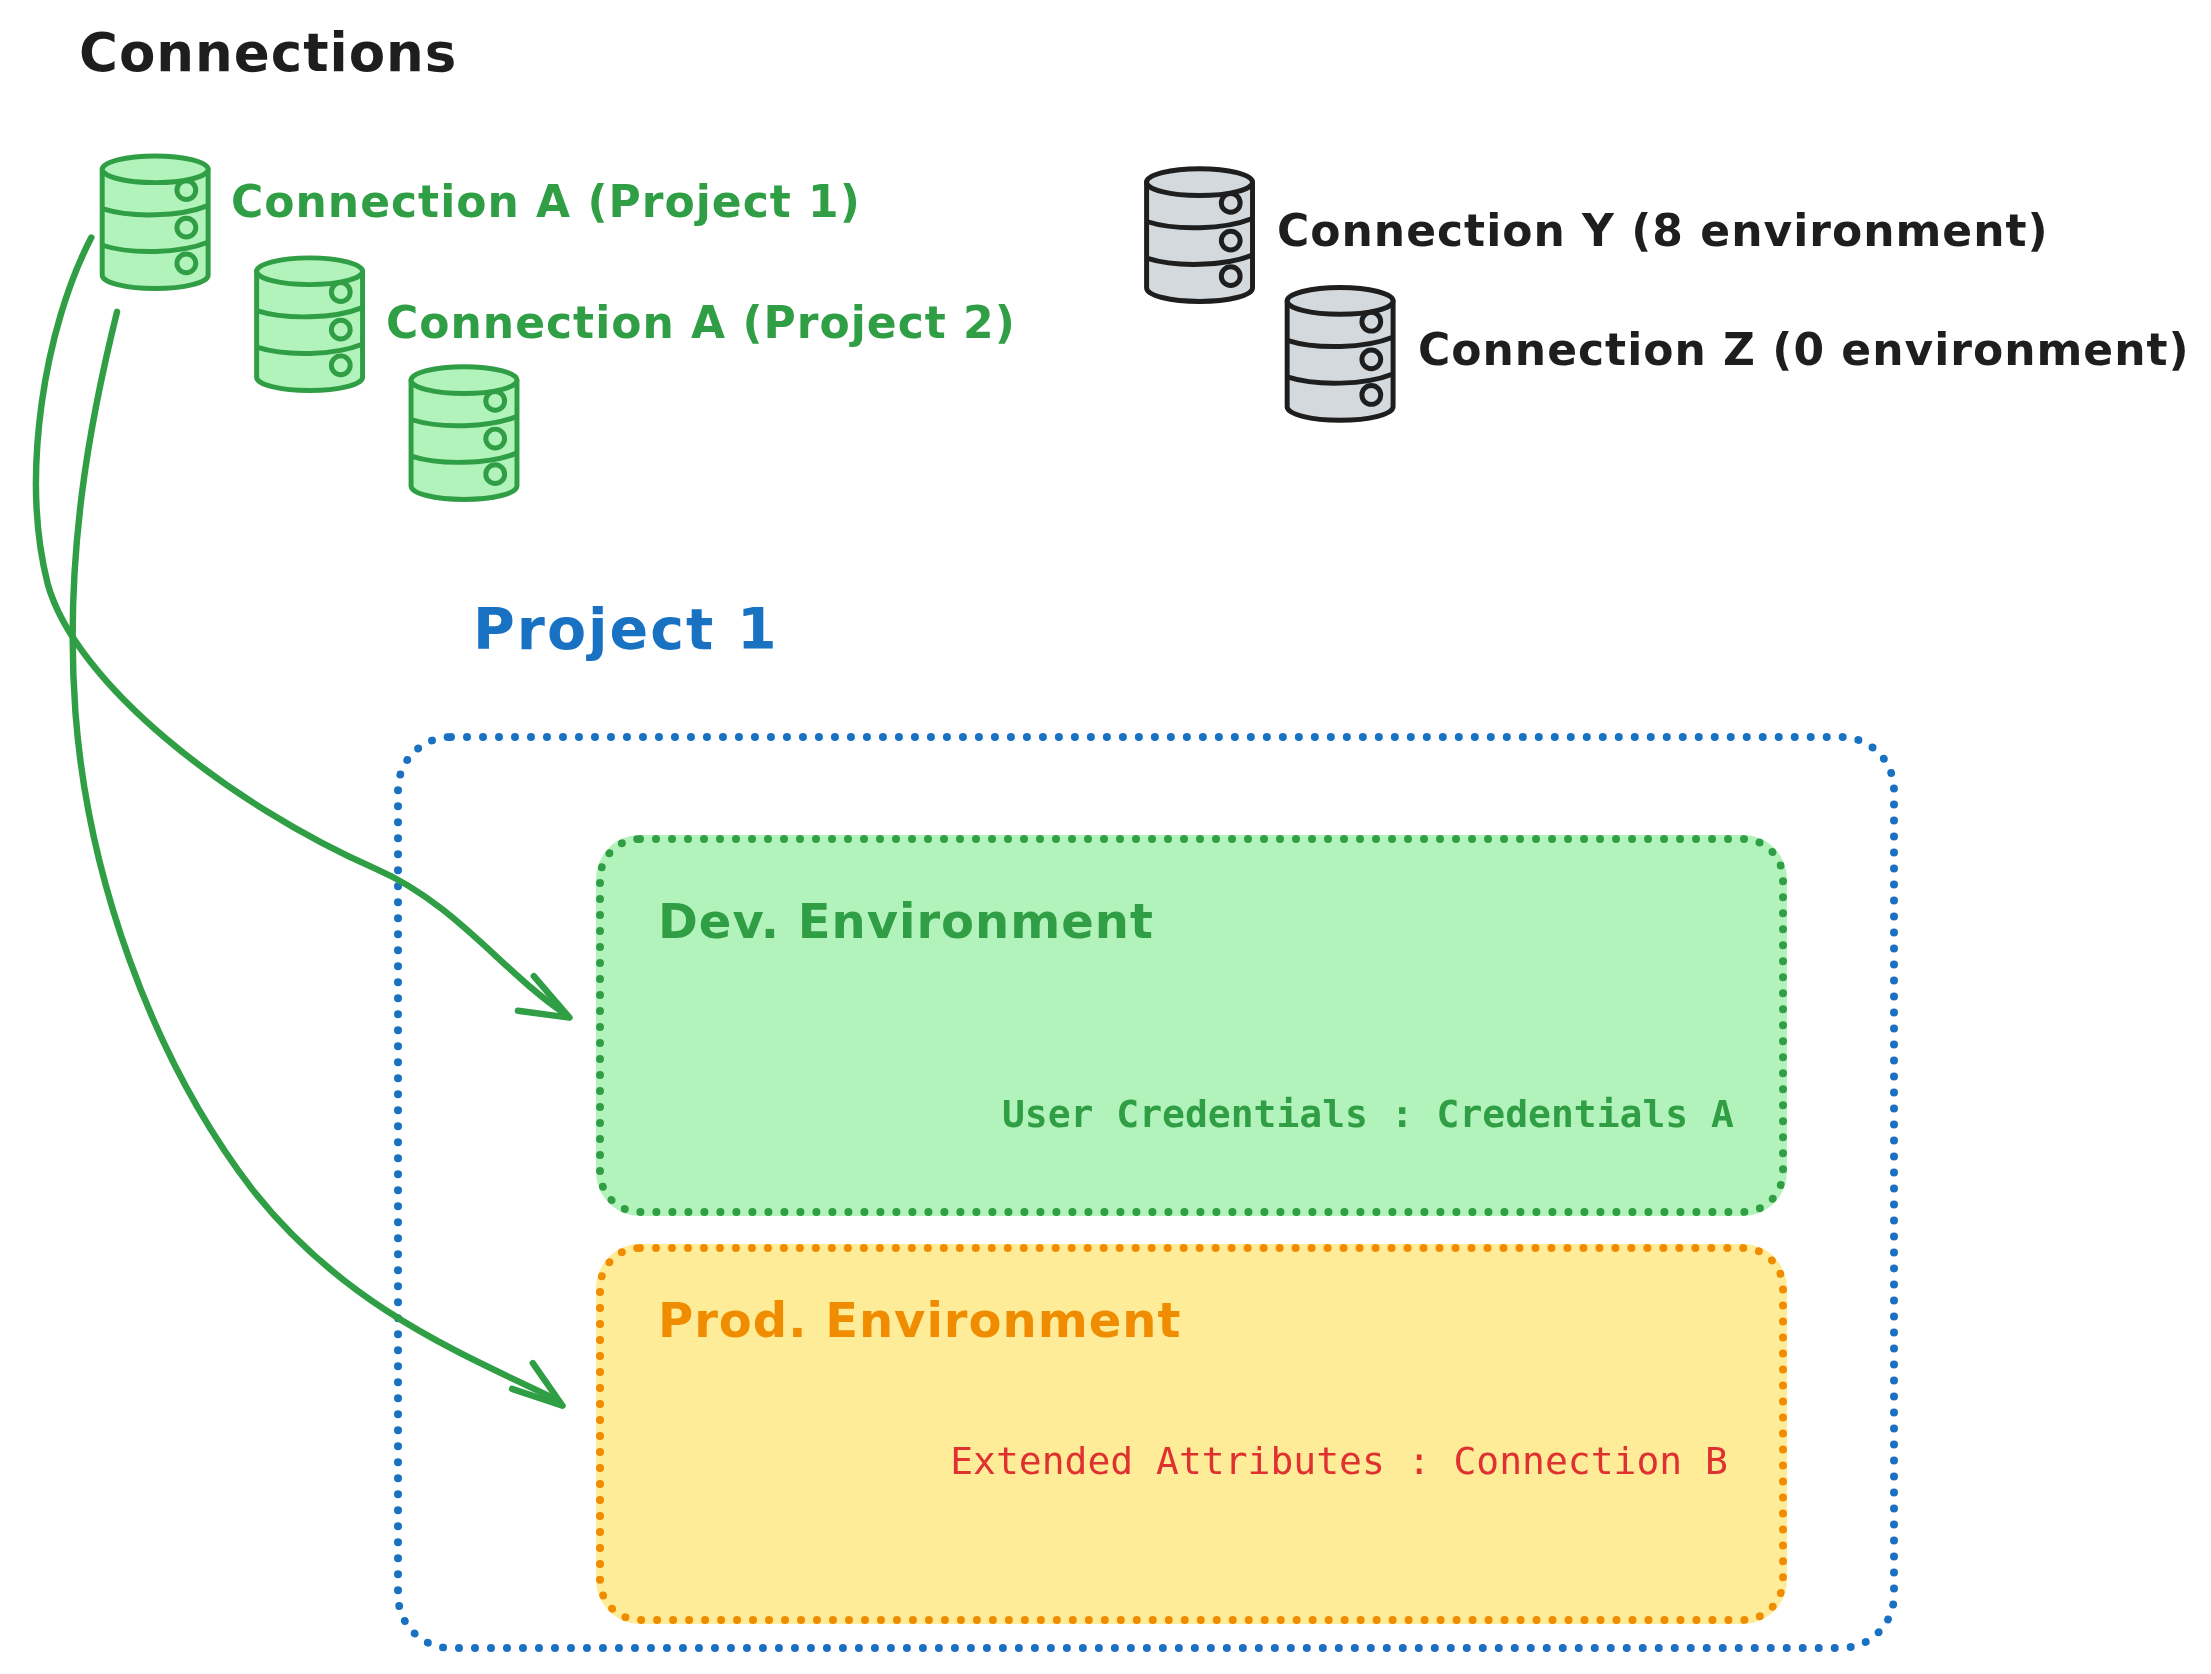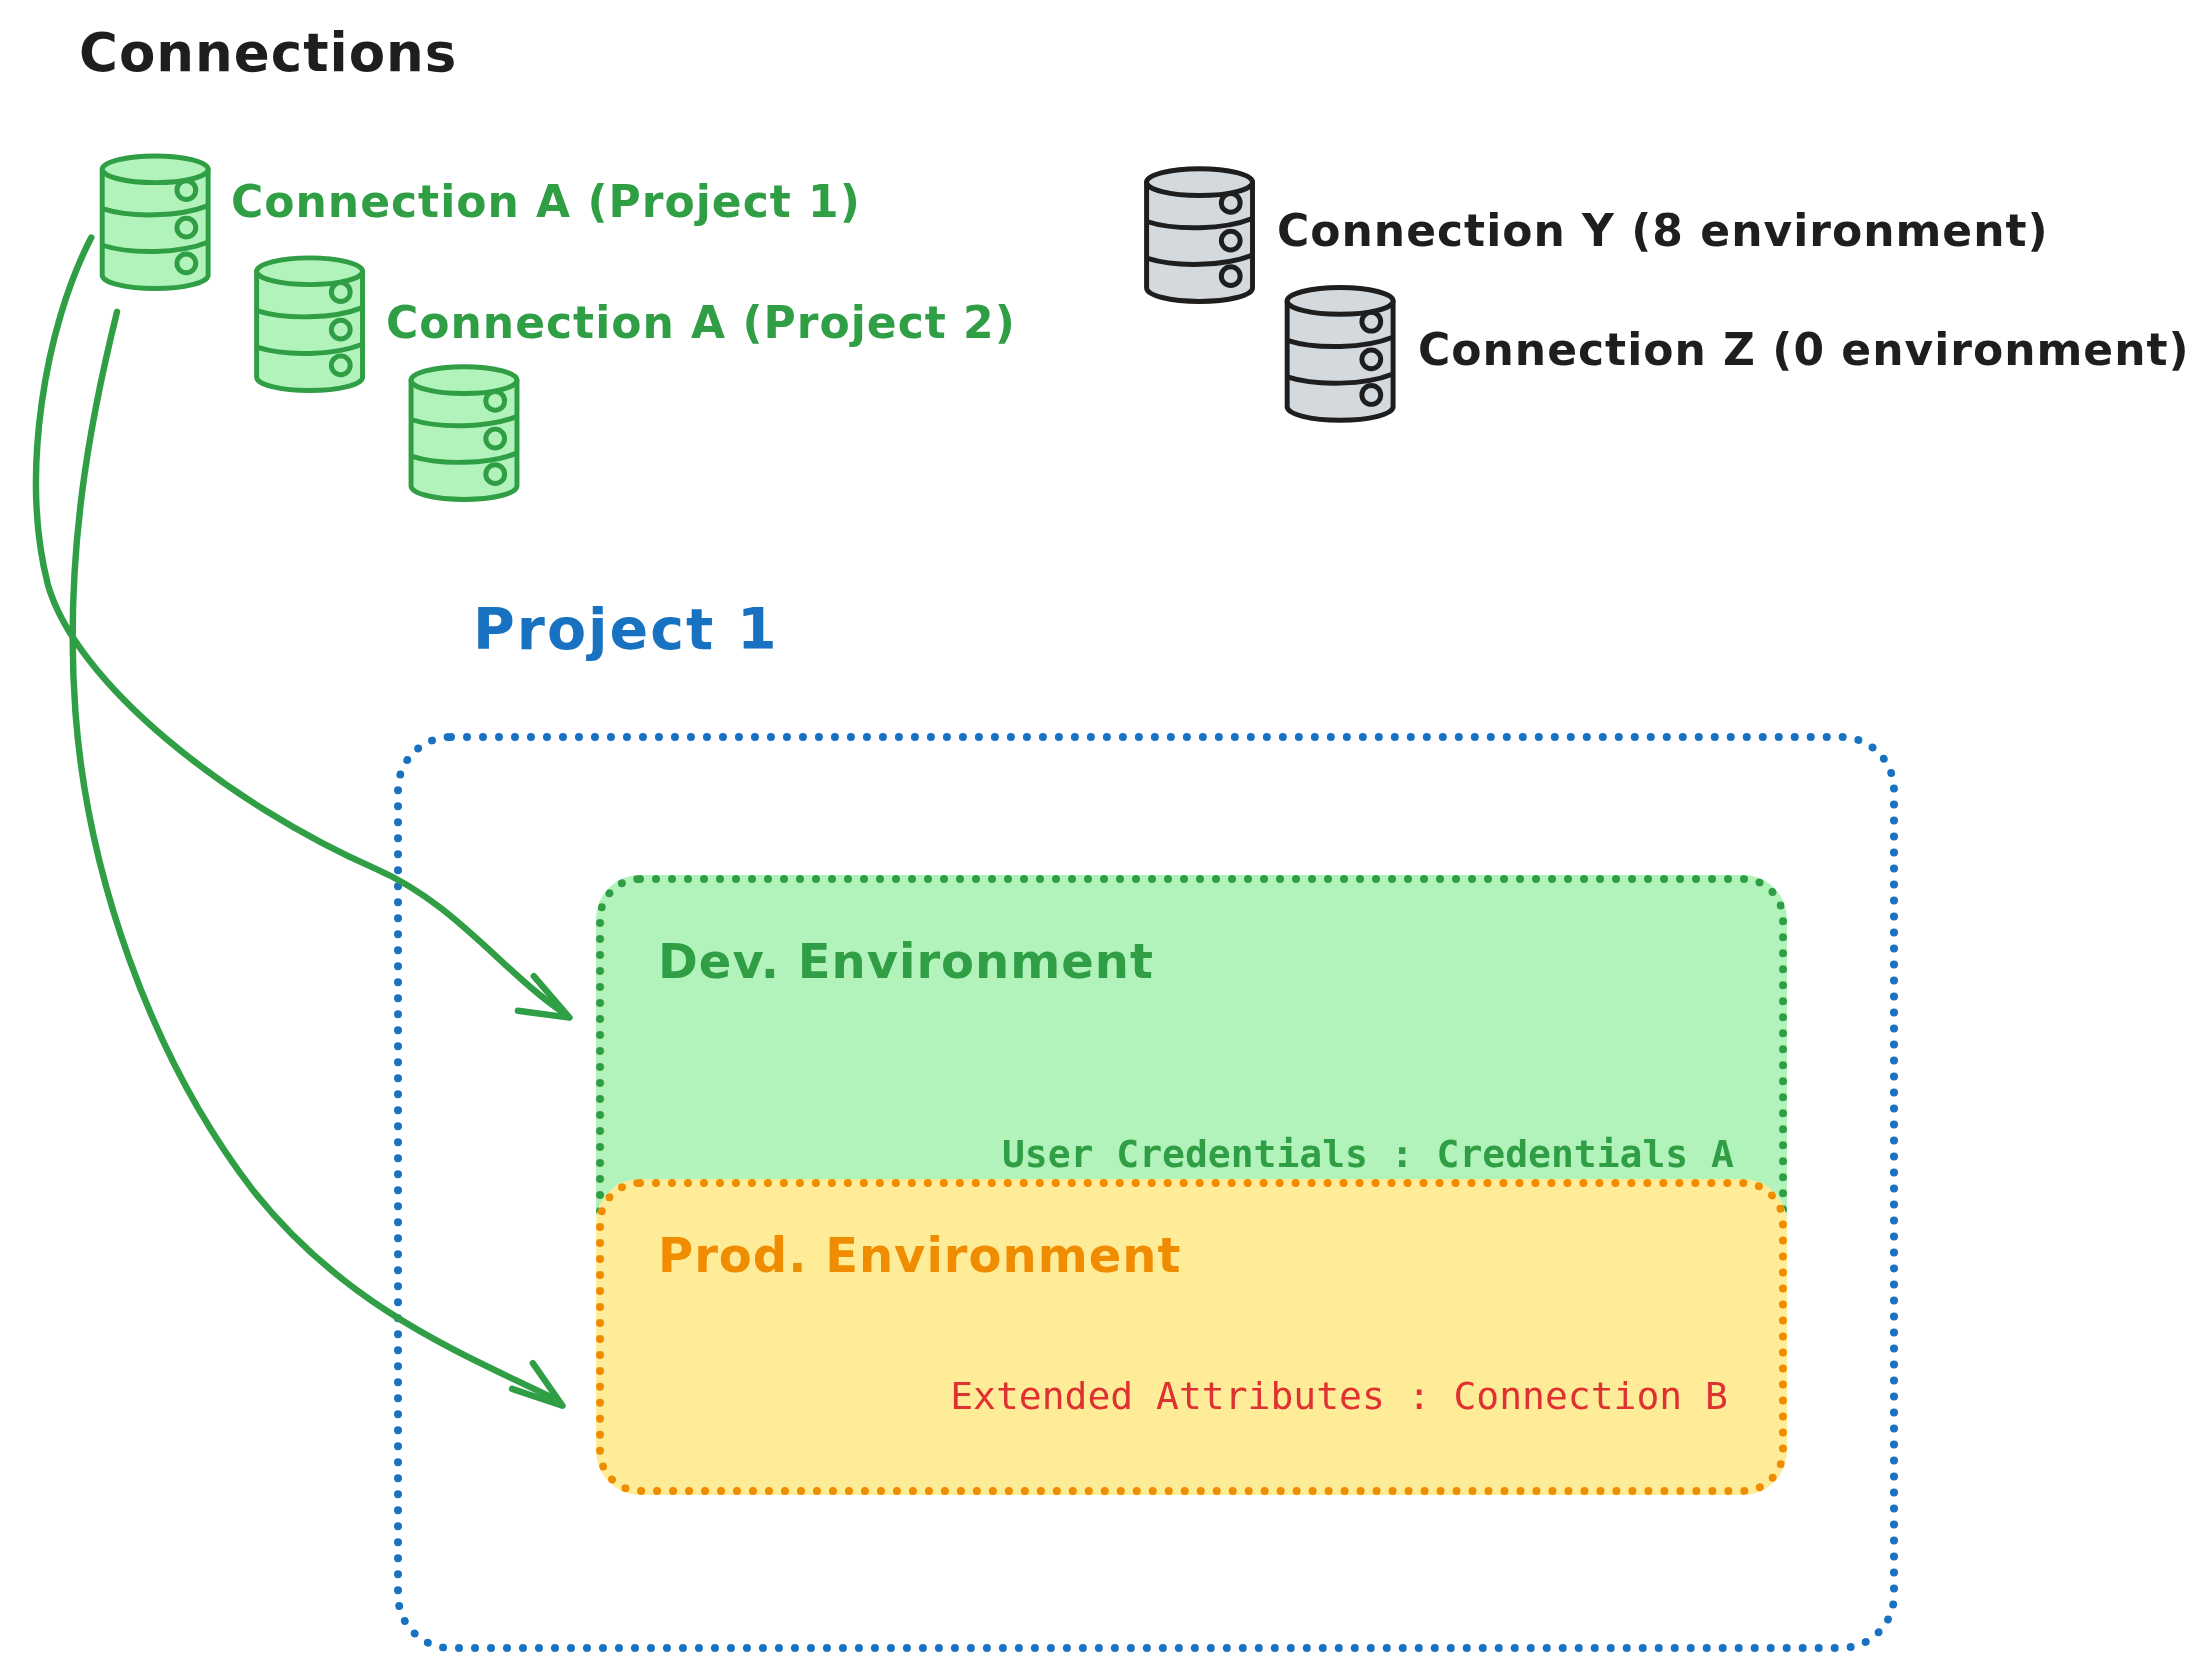--- a/index.html
+++ b/index.html
@@ -27,24 +27,24 @@
 
   .project-heading{left:473px;top:596px;font-size:57px;font-weight:700;color:var(--blue);letter-spacing:2px}
 
   .project-box{
     left:394px;top:733px;width:1504px;height:919px;
     border:8px dotted var(--blue);border-radius:57px;background:transparent;
   }
   .env-box{position:absolute;border-radius:44px}
   .dev-box{
     left:596px;top:835px;width:1191px;height:381px;
-    background:var(--green-fill);border:8px dotted var(--green);margin-top:40px;
+    background:var(--green-fill);border:8px dotted var(--green);
   }
   .prod-box{
-    left:596px;top:1179px;width:1191px;height:316px;
+    left:596px;top:1244px;width:1191px;height:380px;
     background:var(--yellow-fill);border:8px dotted var(--orange);
   }
   .env-title{font-size:48px;font-weight:600;letter-spacing:1px;white-space:nowrap}
   .dev-title{left:54px;top:50px;color:var(--green)}
   .prod-title{left:54px;top:40px;color:var(--orange)}
   .dev-cred{right:45px;top:249px;font-size:38px;font-weight:700;color:var(--green)}
   .prod-cred{right:51px;top:186px;font-size:38px;font-weight:400;color:var(--red);text-align:left;line-height:47px}
 
   svg.layer{position:absolute;left:0;top:0;width:2212px;height:1674px;pointer-events:none}
 </style>

